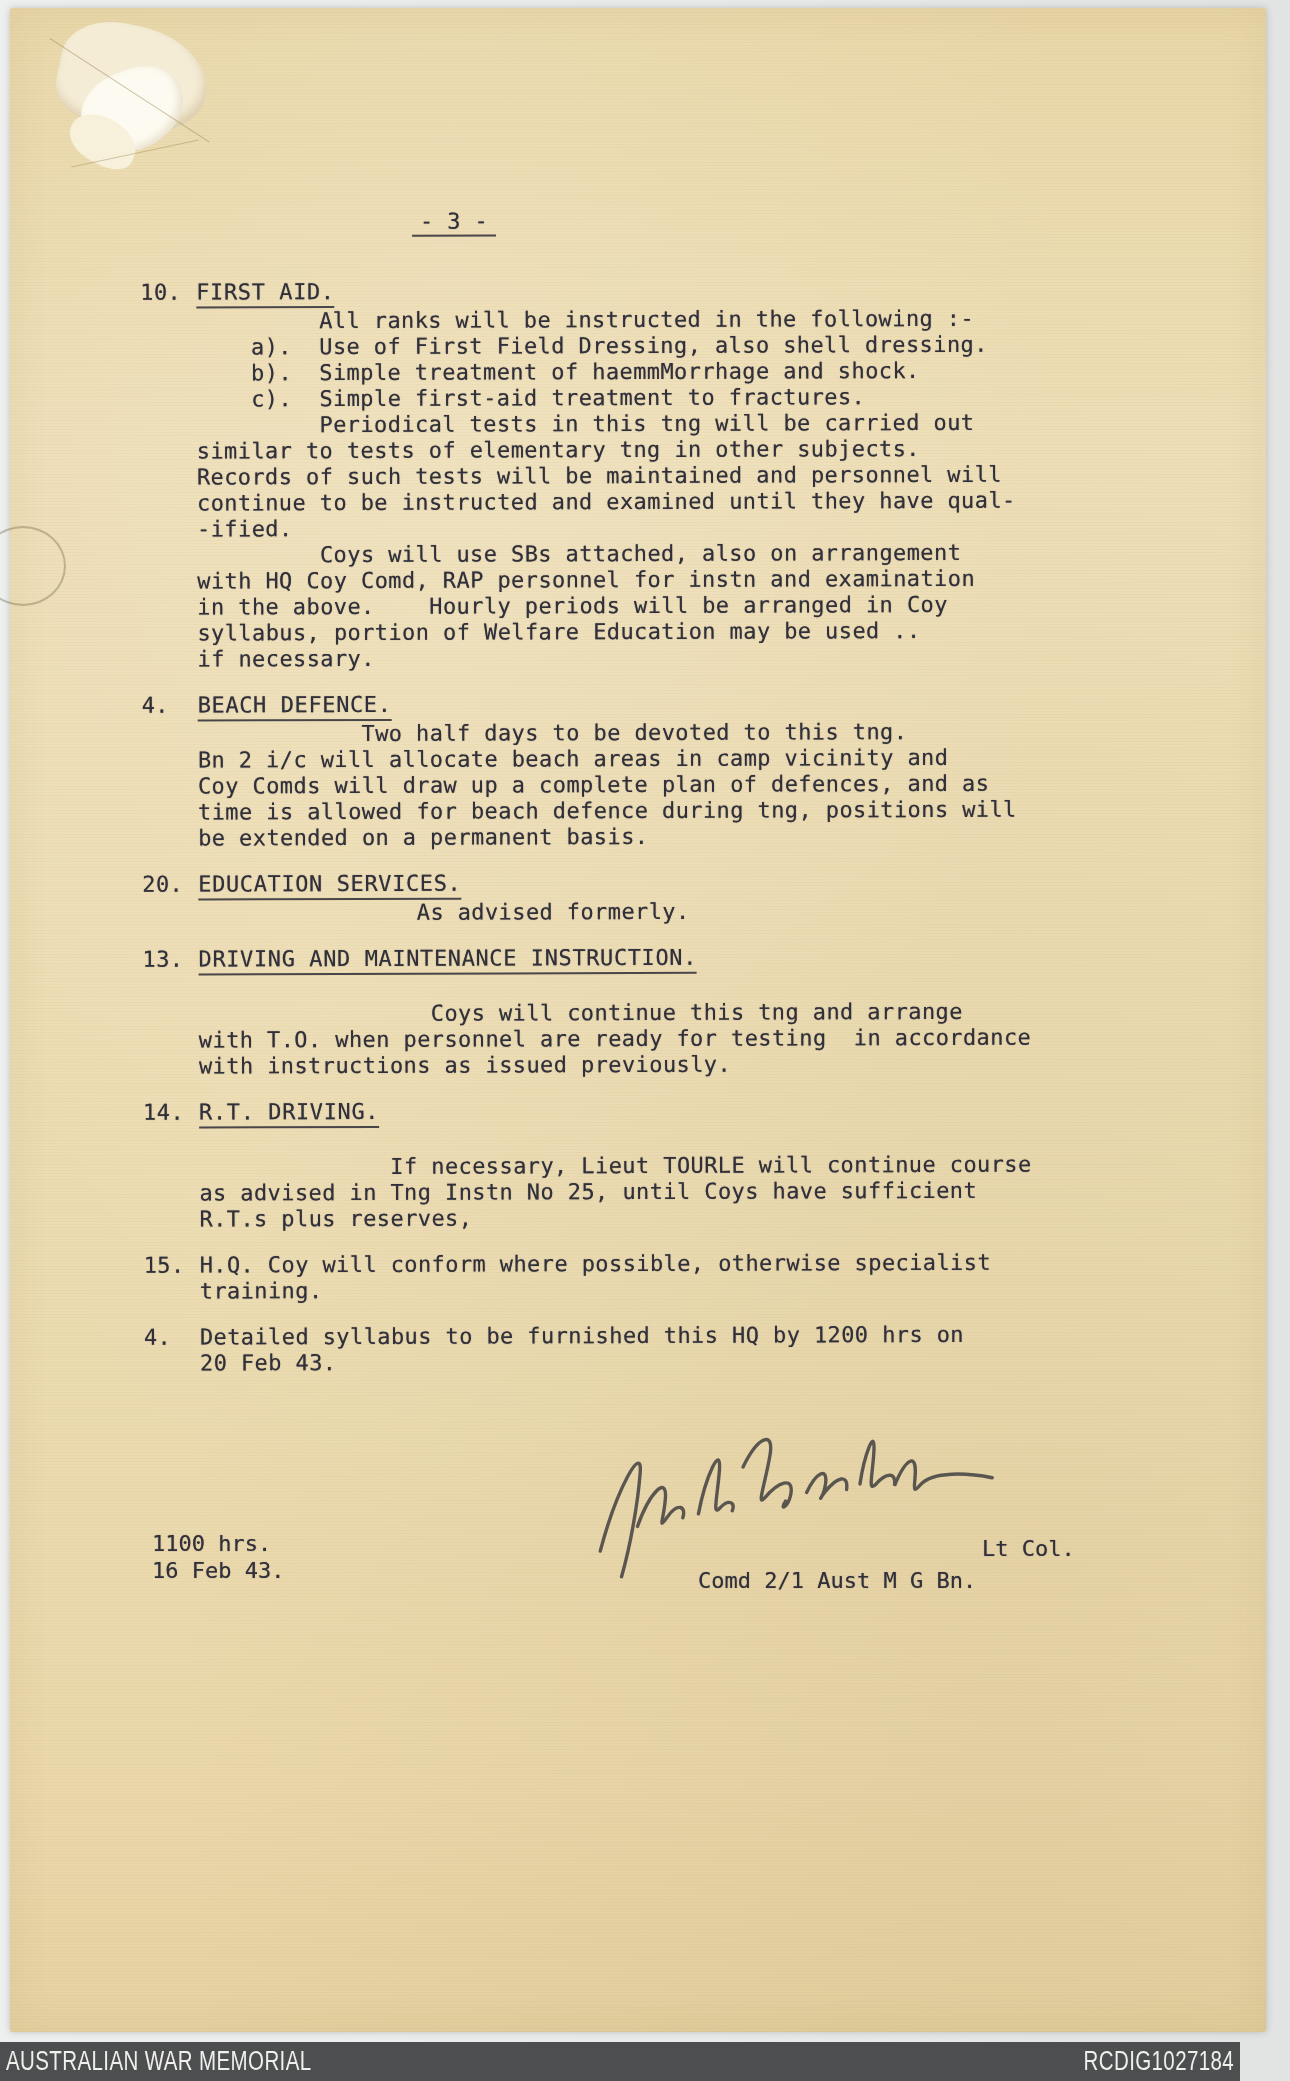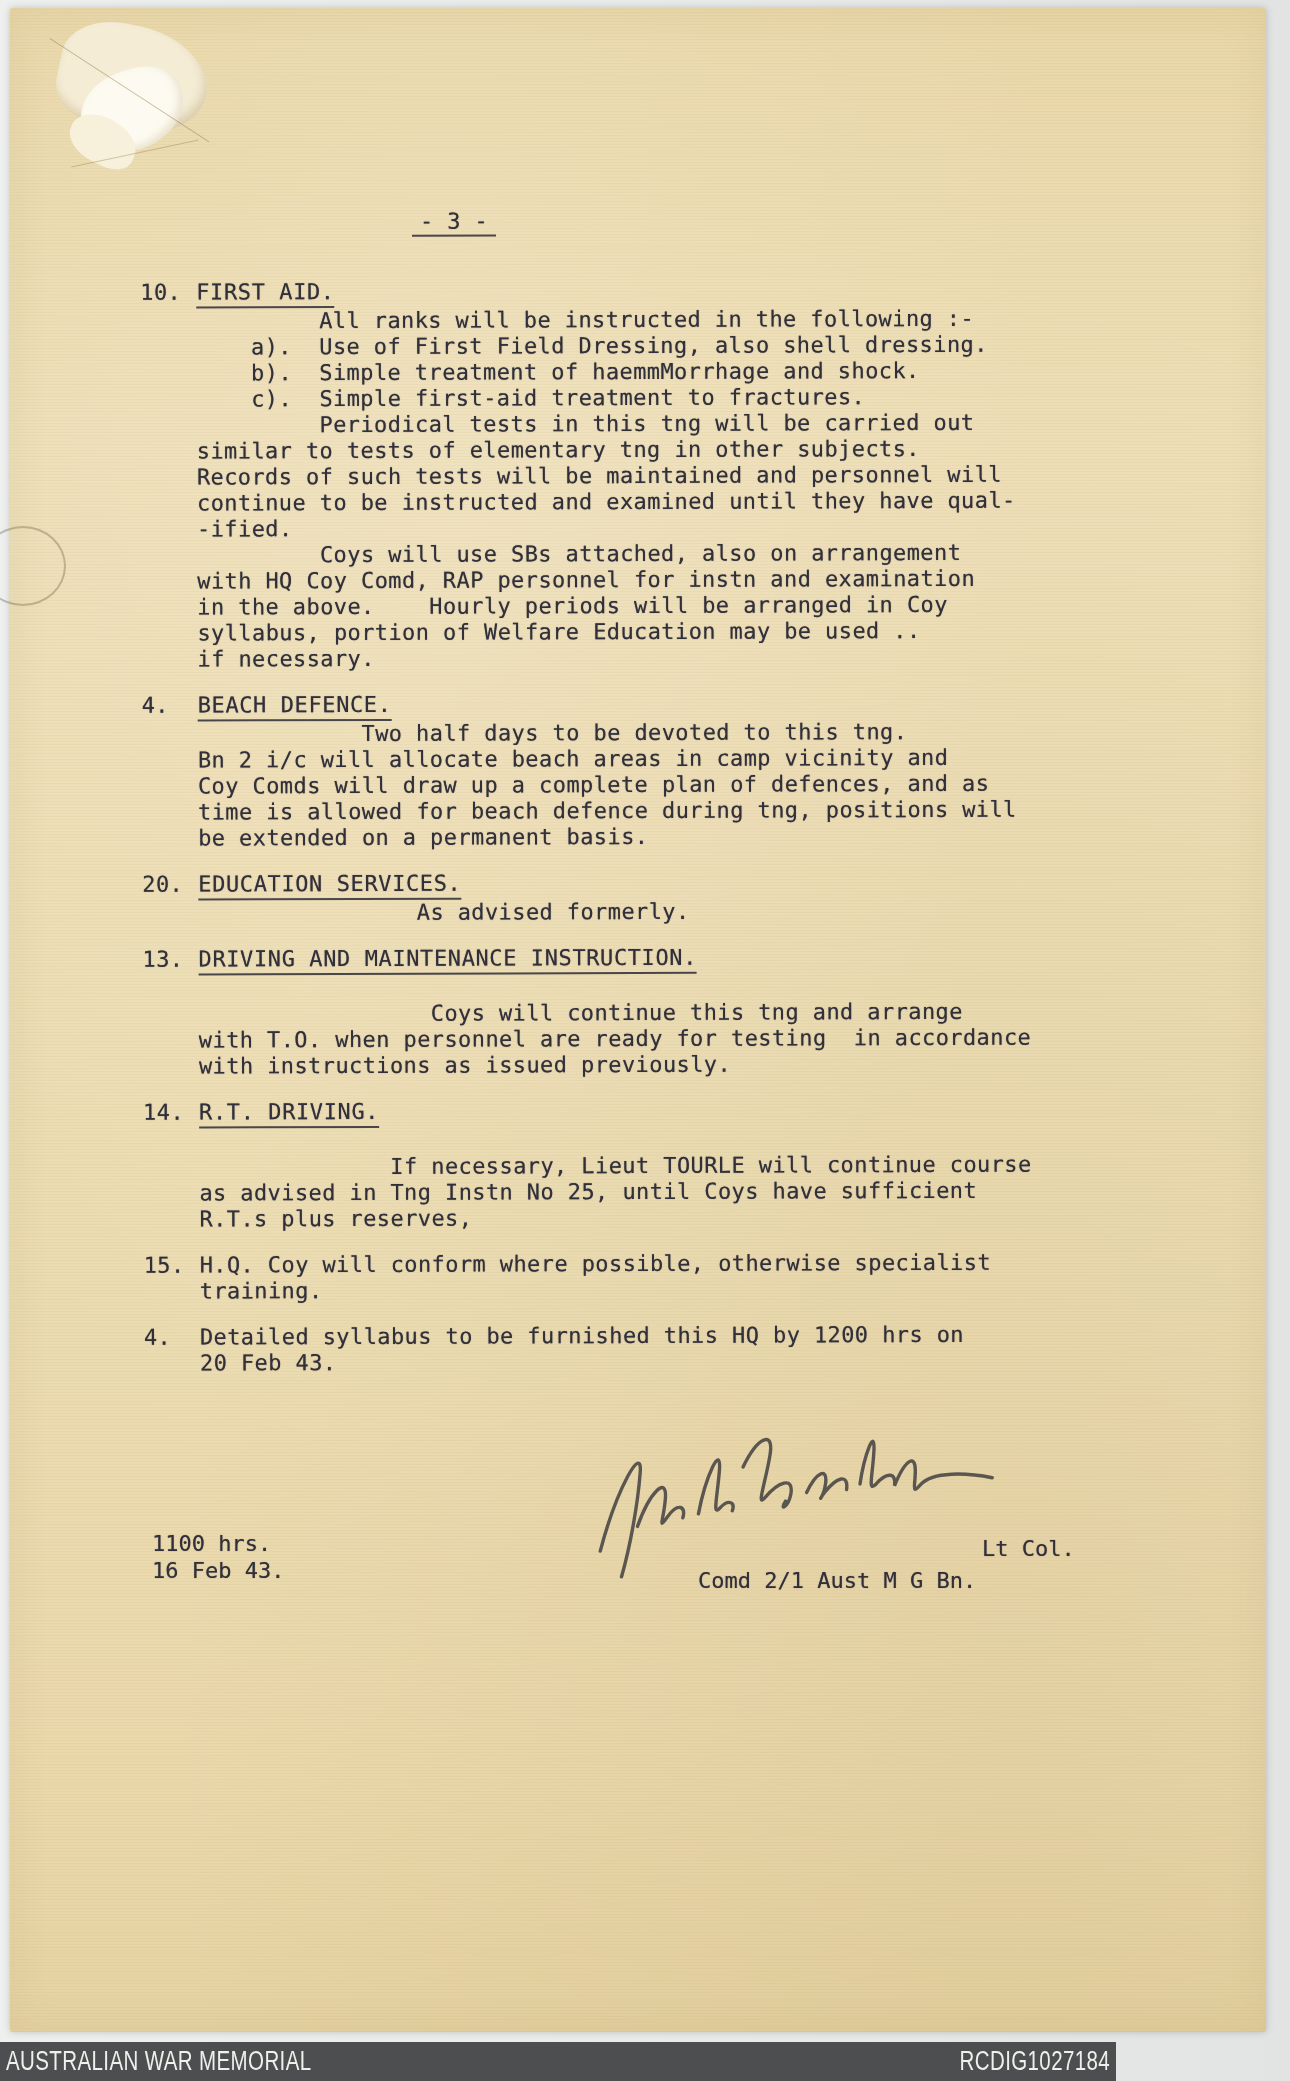--- a/index.html
+++ b/index.html
@@ -54,21 +54,21 @@
   
   .time-block{position:absolute;left:132px;top:1522px;font-size:22px;line-height:27px;
       color:#31303a;text-shadow:0 0 1px rgba(46,44,54,.6);margin-left:10px;}
   .rank{position:absolute;left:972px;top:1528px;font-size:22px;color:#31303a;
       text-shadow:0 0 1px rgba(46,44,54,.6);}
   .unit{position:absolute;left:688px;top:1560px;font-size:22px;color:#31303a;
       text-shadow:0 0 1px rgba(46,44,54,.6);}
   .signature{position:absolute;left:556px;top:1398px;transform:rotate(-7deg);opacity:.88;}
   
   .footer{
-    position:absolute;left:0;top:2042px;width:1116px;height:39px;background:#4d4e4f;
+    position:absolute;left:0;top:2042px;width:1240px;height:39px;background:#4d4e4f;
     display:flex;align-items:center;justify-content:space-between;
     font-family:"Liberation Sans",sans-serif;color:#efefec;font-size:27px;font-weight:400;
   }
   .footer-left{margin-left:6px;transform:scaleX(.76);transform-origin:left center;letter-spacing:.5px;}
   .footer-right{margin-right:6px;transform:scaleX(.76);transform-origin:right center;letter-spacing:.5px;}
 </style>
 </head>
 <body>
 
 <div class="paper">

